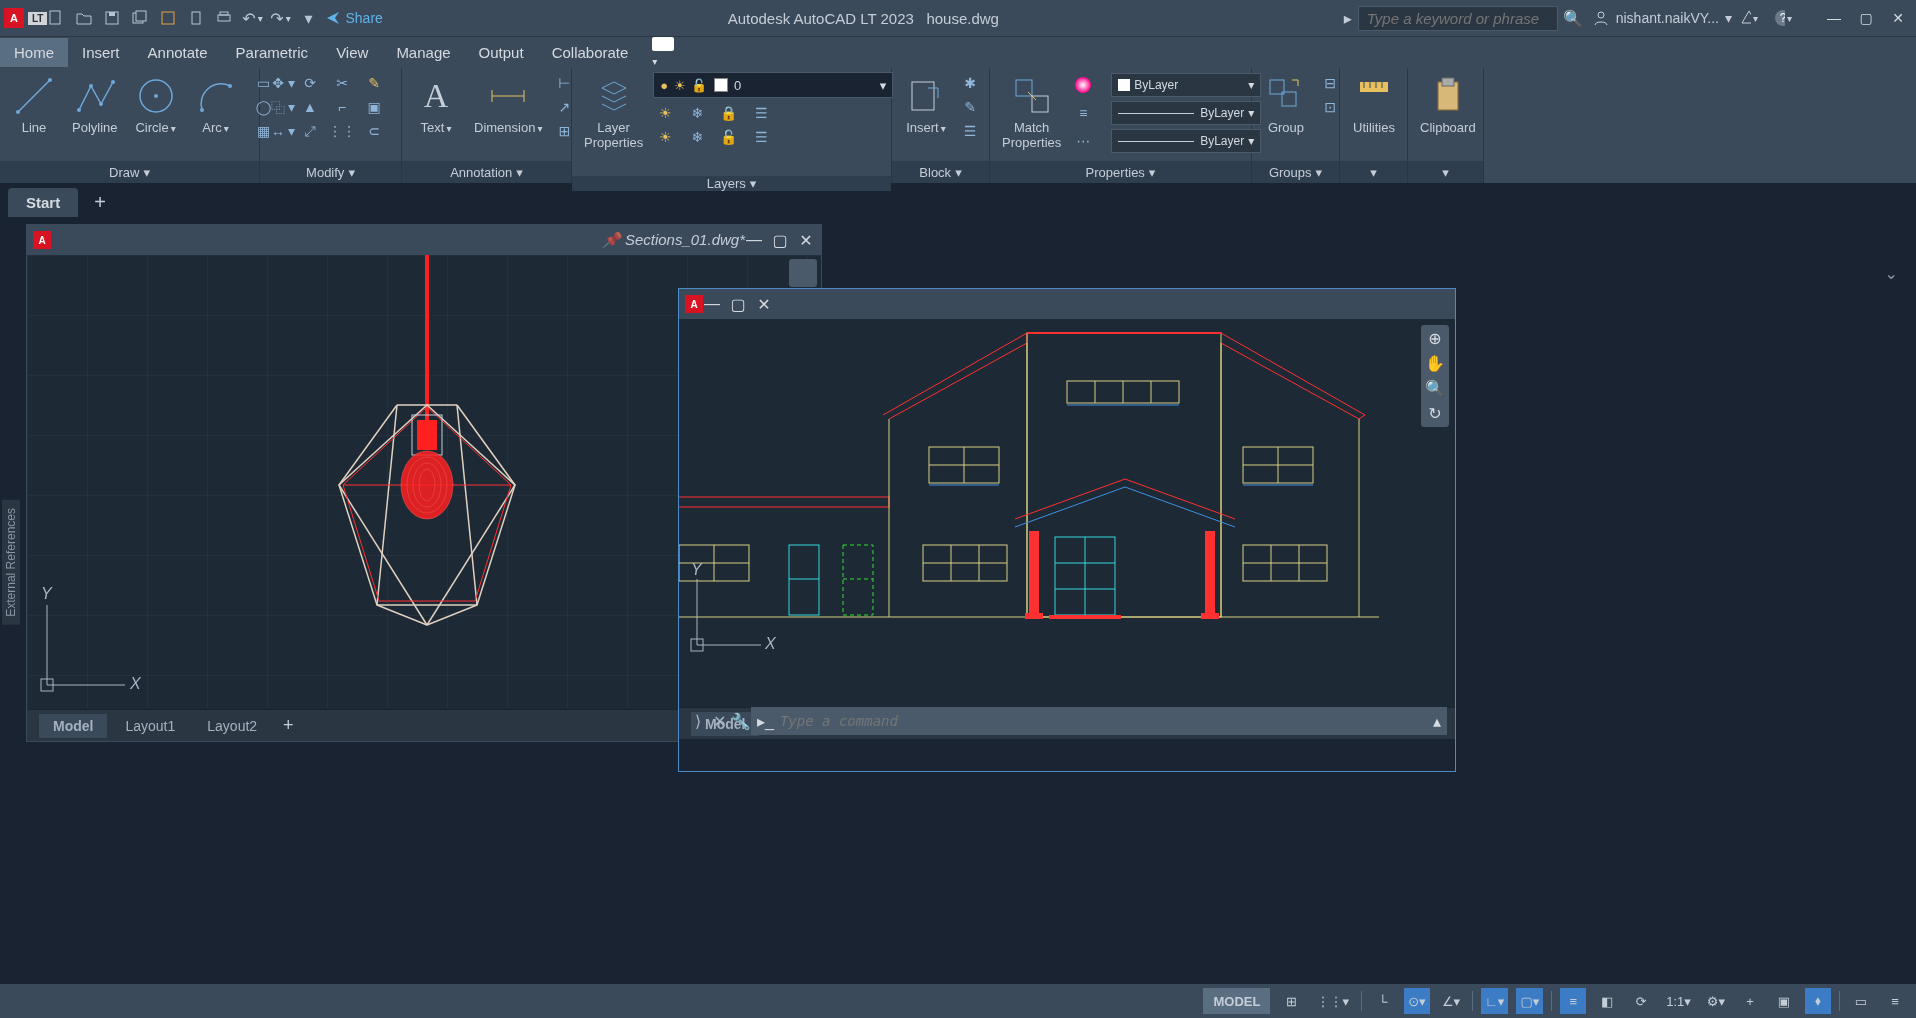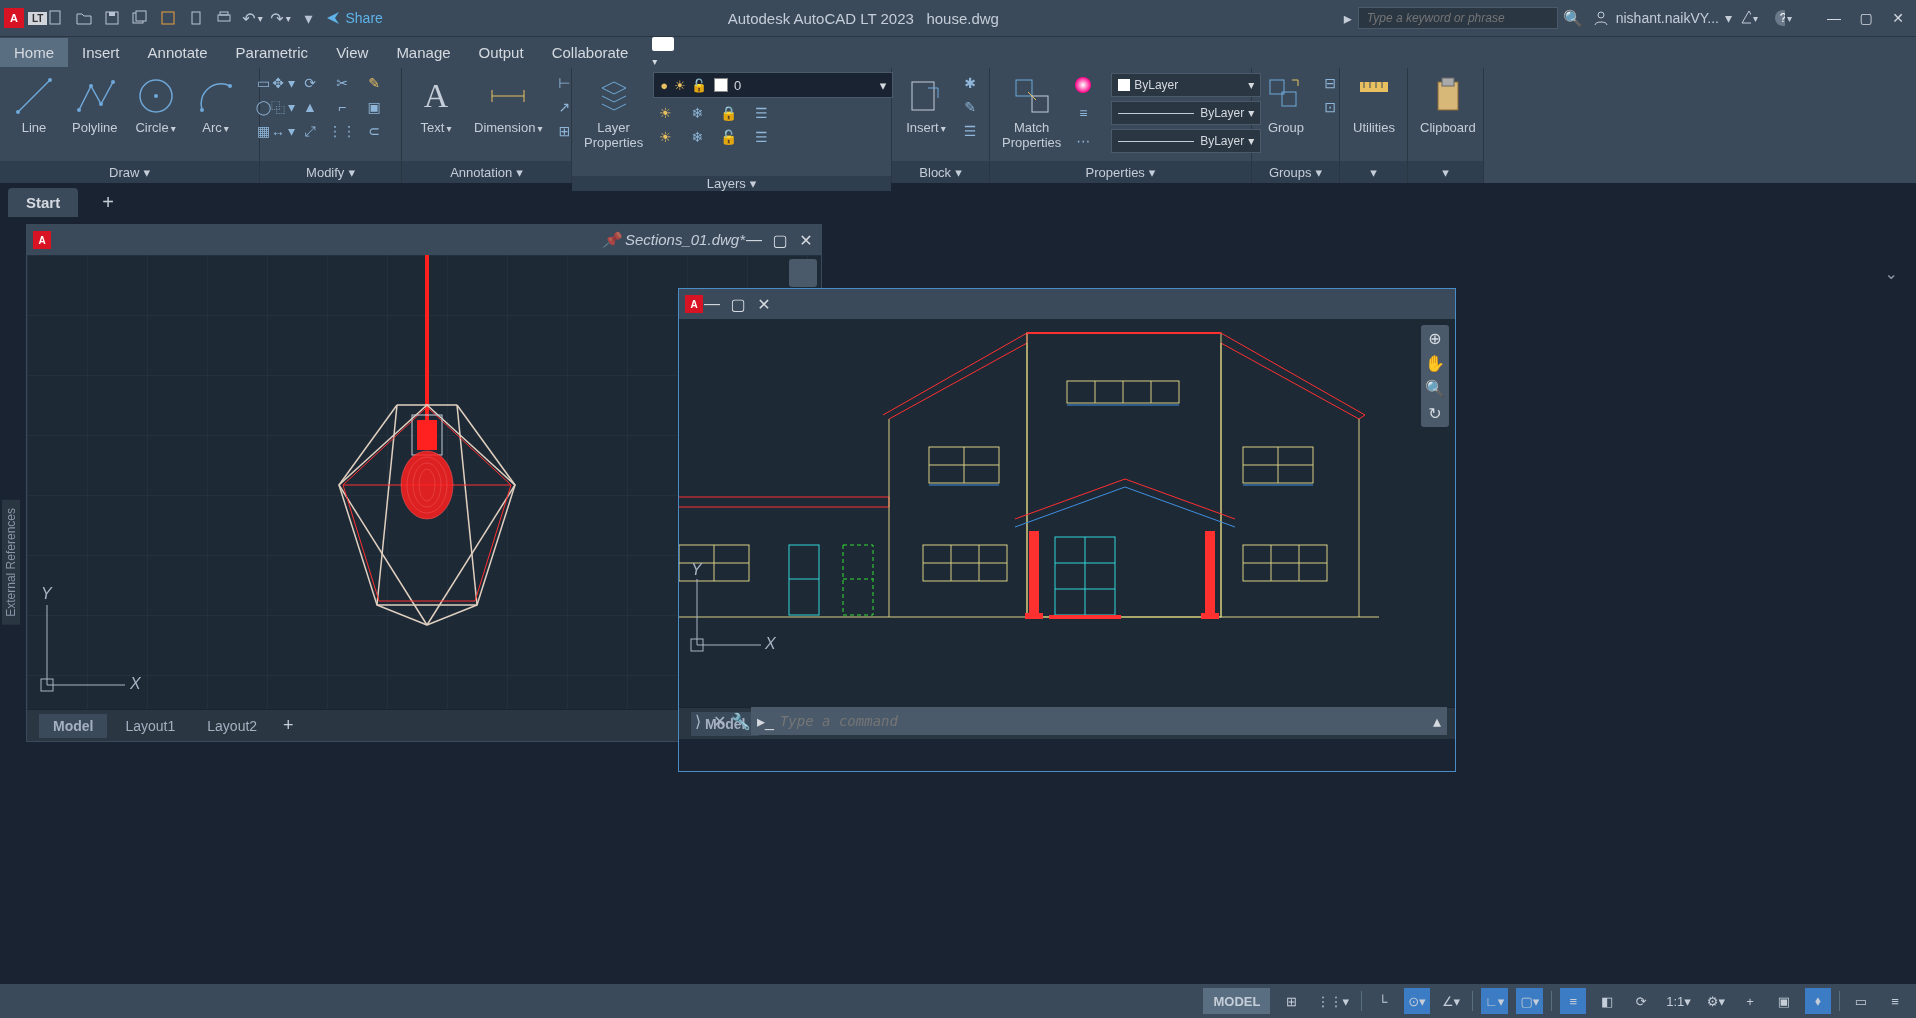--- a/index.html
+++ b/index.html
@@ -5,21 +5,21 @@
 * { margin:0; padding:0; box-sizing:border-box; font-family:"Segoe UI",Arial,sans-serif; user-select:none; }
 body { background:#1a2332; width:1916px; height:1018px; overflow:hidden; color:#d5d9e0; }
 .titlebar { height:36px; background:#3a4a5a; display:flex; align-items:center; padding:0 4px; }
 .app-icon { width:20px; height:20px; background:#d81324; color:#fff; font-size:11px; font-weight:bold; display:flex; align-items:center; justify-content:center; margin-right:4px; }
 .lt-badge { background:#d1d5db; color:#333; font-size:10px; padding:1px 4px; font-weight:bold; }
 .qat { display:flex; align-items:center; gap:10px; }
 .qat-btn { width:18px; height:18px; display:flex; align-items:center; justify-content:center; cursor:pointer; color:#b8c4d4; }
 .share-btn { display:flex; align-items:center; gap:4px; color:#5fb3e8; font-size:14px; margin-left:8px; cursor:pointer; }
 .title-center { flex:1; text-align:center; font-size:15px; color:#c5cdd8; }
 .search-area { display:flex; align-items:center; gap:6px; }
-.search-input { background:#2a3642; border:1px solid #4a5a6a; color:#8a95a5; font-style:italic; font-size:12px; padding:3px 8px; width:200px; }
+.search-input { background:#2a3642; border:1px solid #4a5a6a; color:#8a95a5; font-style:italic; font-size:15px; padding:3px 8px; width:200px; }
 .user-area { display:flex; align-items:center; gap:6px; color:#c5cdd8; font-size:14px; margin-left:8px; cursor:pointer; }
 .win-controls { display:flex; gap:4px; margin-left:20px; }
 .win-btn { width:28px; height:20px; display:flex; align-items:center; justify-content:center; cursor:pointer; font-size:14px; }
 
 .menubar { height:32px; background:#3a4a5a; display:flex; align-items:center; border-top:1px solid #2a3642; }
 .menu-item { padding:6px 14px; font-size:15px; cursor:pointer; color:#d5d9e0; }
 .menu-item.active { background:#5a6e82; }
 
 .ribbon { height:116px; background:#3a4a5a; display:flex; border-bottom:1px solid #1a2332; }
 .ribbon-panel { border-right:1px solid #2a3642; display:flex; flex-direction:column; position:relative; }
@@ -30,21 +30,21 @@
 .big-tool-label { font-size:13px; color:#c5cdd8; }
 .big-tool-label2 { font-size:13px; color:#c5cdd8; margin-top:-2px; }
 .small-grid { display:grid; grid-template-columns:repeat(2,24px); grid-template-rows:repeat(3,22px); gap:2px 4px; }
 .small-grid4 { display:grid; grid-template-columns:repeat(4,28px); grid-template-rows:repeat(3,22px); gap:2px 4px; }
 .sm-btn { width:24px; height:22px; display:flex; align-items:center; justify-content:center; cursor:pointer; color:#8fb5d8; font-size:14px; }
 .layer-dd { background:#1a2332; border:1px solid #4a5a6a; display:flex; align-items:center; padding:2px 6px; width:240px; height:26px; gap:6px; font-size:13px; }
 .prop-row { display:flex; align-items:center; gap:16px; height:26px; }
 .prop-dd { background:#2a3642; border:1px solid #4a5a6a; width:150px; height:24px; display:flex; align-items:center; justify-content:space-between; padding:0 6px; font-size:12px; }
 
 .filetab-bar { height:36px; background:#1a2332; display:flex; align-items:center; padding-left:8px; }
-.filetab { background:#3a4a5a; padding:6px 18px; font-size:15px; font-weight:bold; color:#d5d9e0; border-radius:4px 4px 0 0; margin-right:16px; }
+.filetab { background:#3a4a5a; padding:6px 18px; font-size:15px; font-weight:bold; color:#d5d9e0; border-radius:4px 4px 0 0; margin-right:8px; }
 .filetab-add { color:#c5cdd8; font-size:20px; padding:0 8px; cursor:pointer; }
 
 .workspace { position:relative; height:760px; background:#1a2332; }
 .doc-window { position:absolute; background:#1a2432; border:1px solid #3a4a5a; }
 .doc-title { height:30px; background:#3a4a5a; display:flex; align-items:center; padding:0 6px; }
 .doc-title .a-icon { width:18px; height:18px; background:#d81324; color:#fff; font-size:10px; display:flex; align-items:center; justify-content:center; font-weight:bold; }
 .doc-title .title-text { flex:1; text-align:right; font-size:15px; color:#c5cdd8;font-style:italic; }
 .doc-controls { display:flex; gap:8px; }
 .doc-ctrl { width:18px; cursor:pointer; text-align:center; }
 .canvas { position:relative; background:#1e2936; overflow:hidden; }

